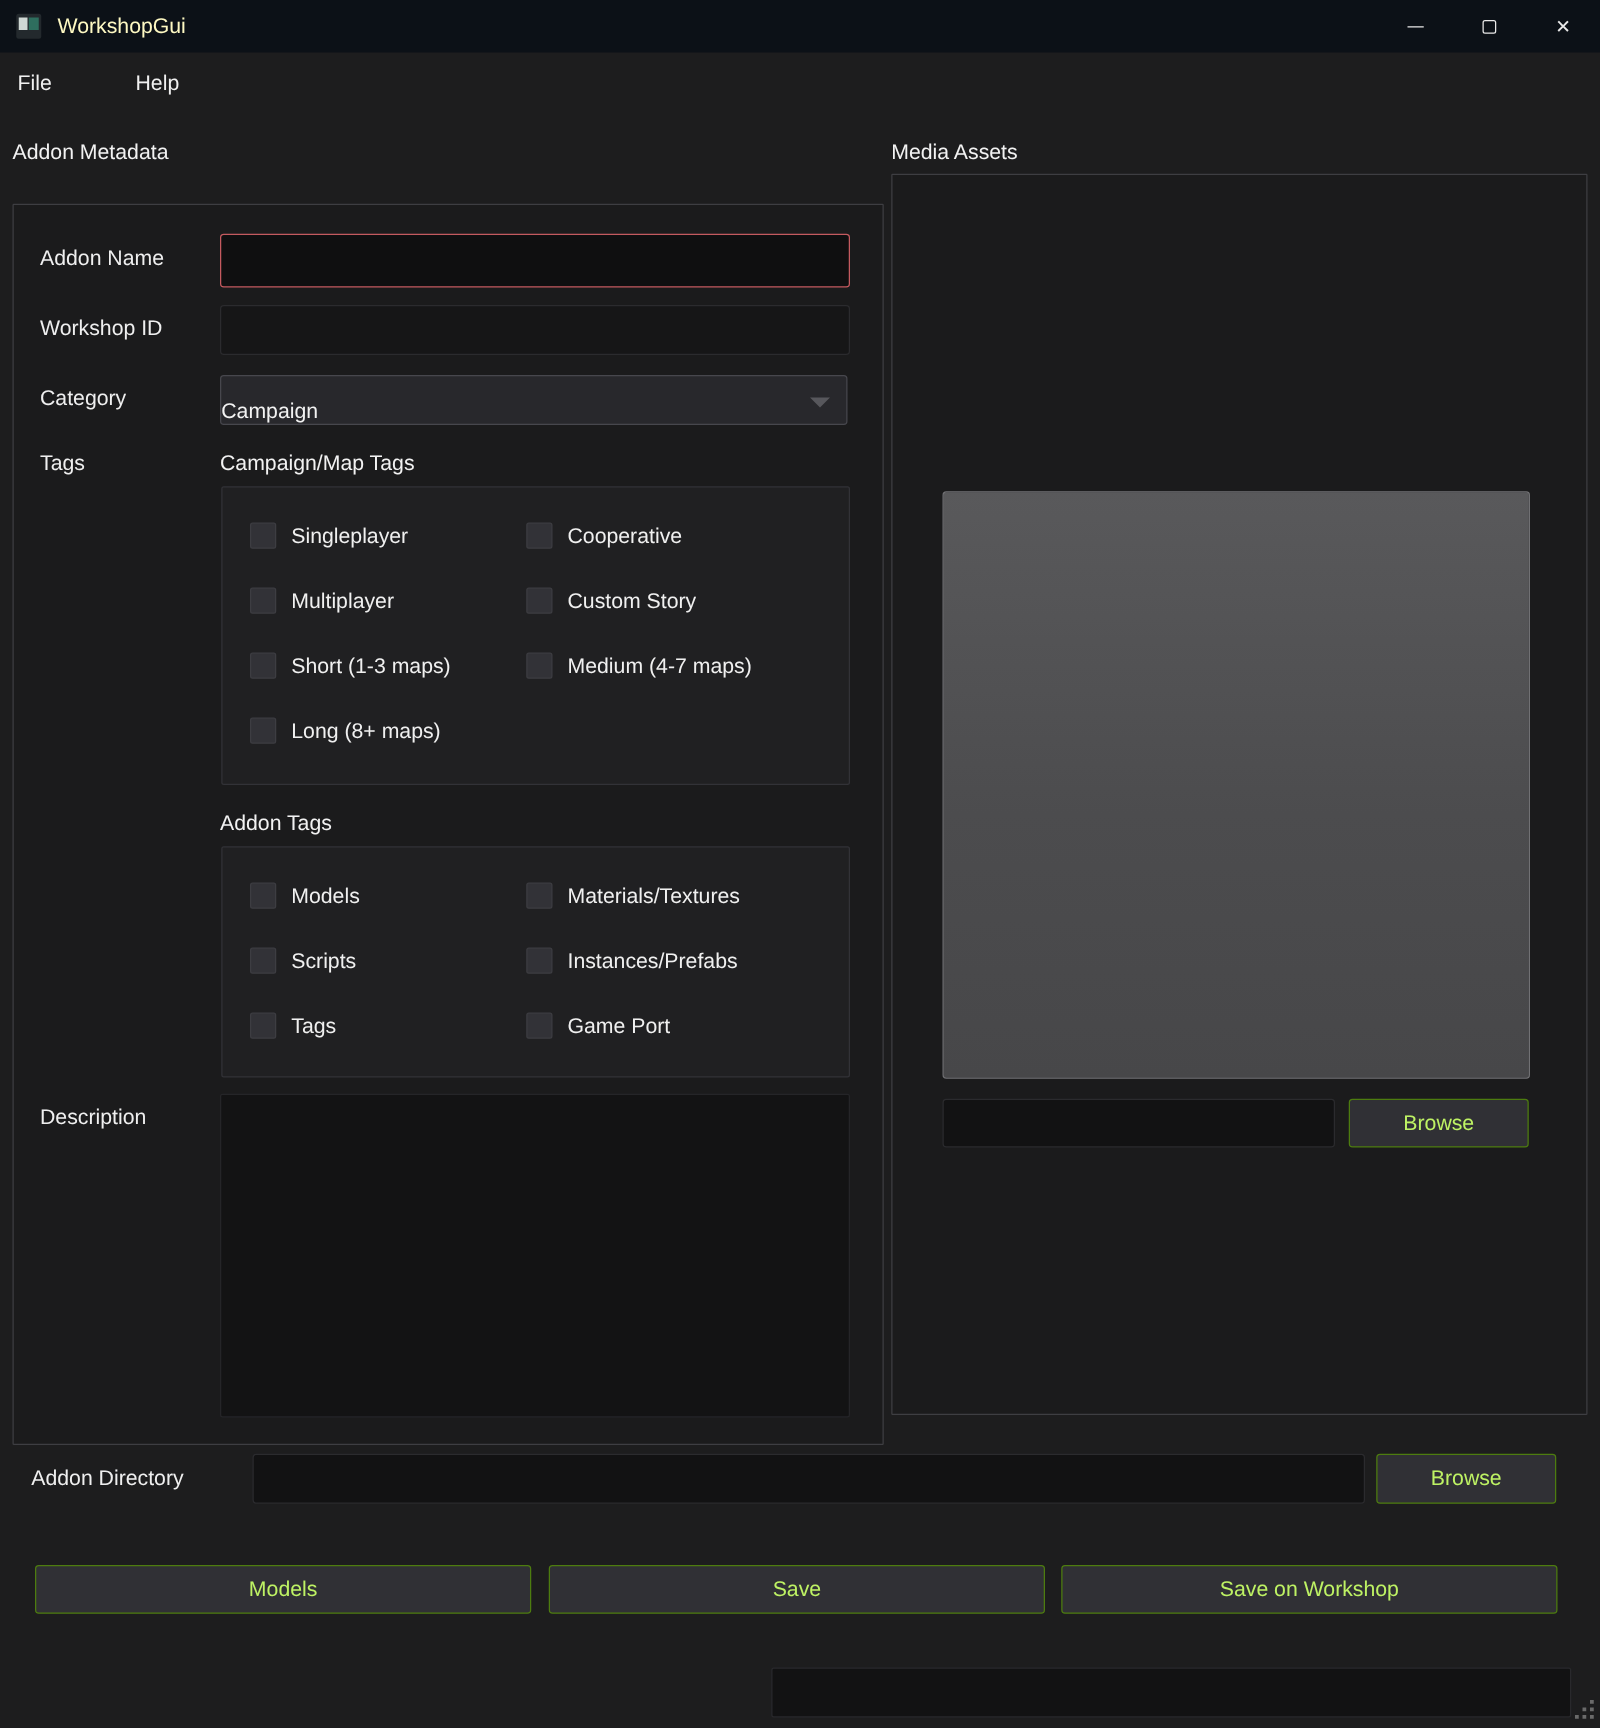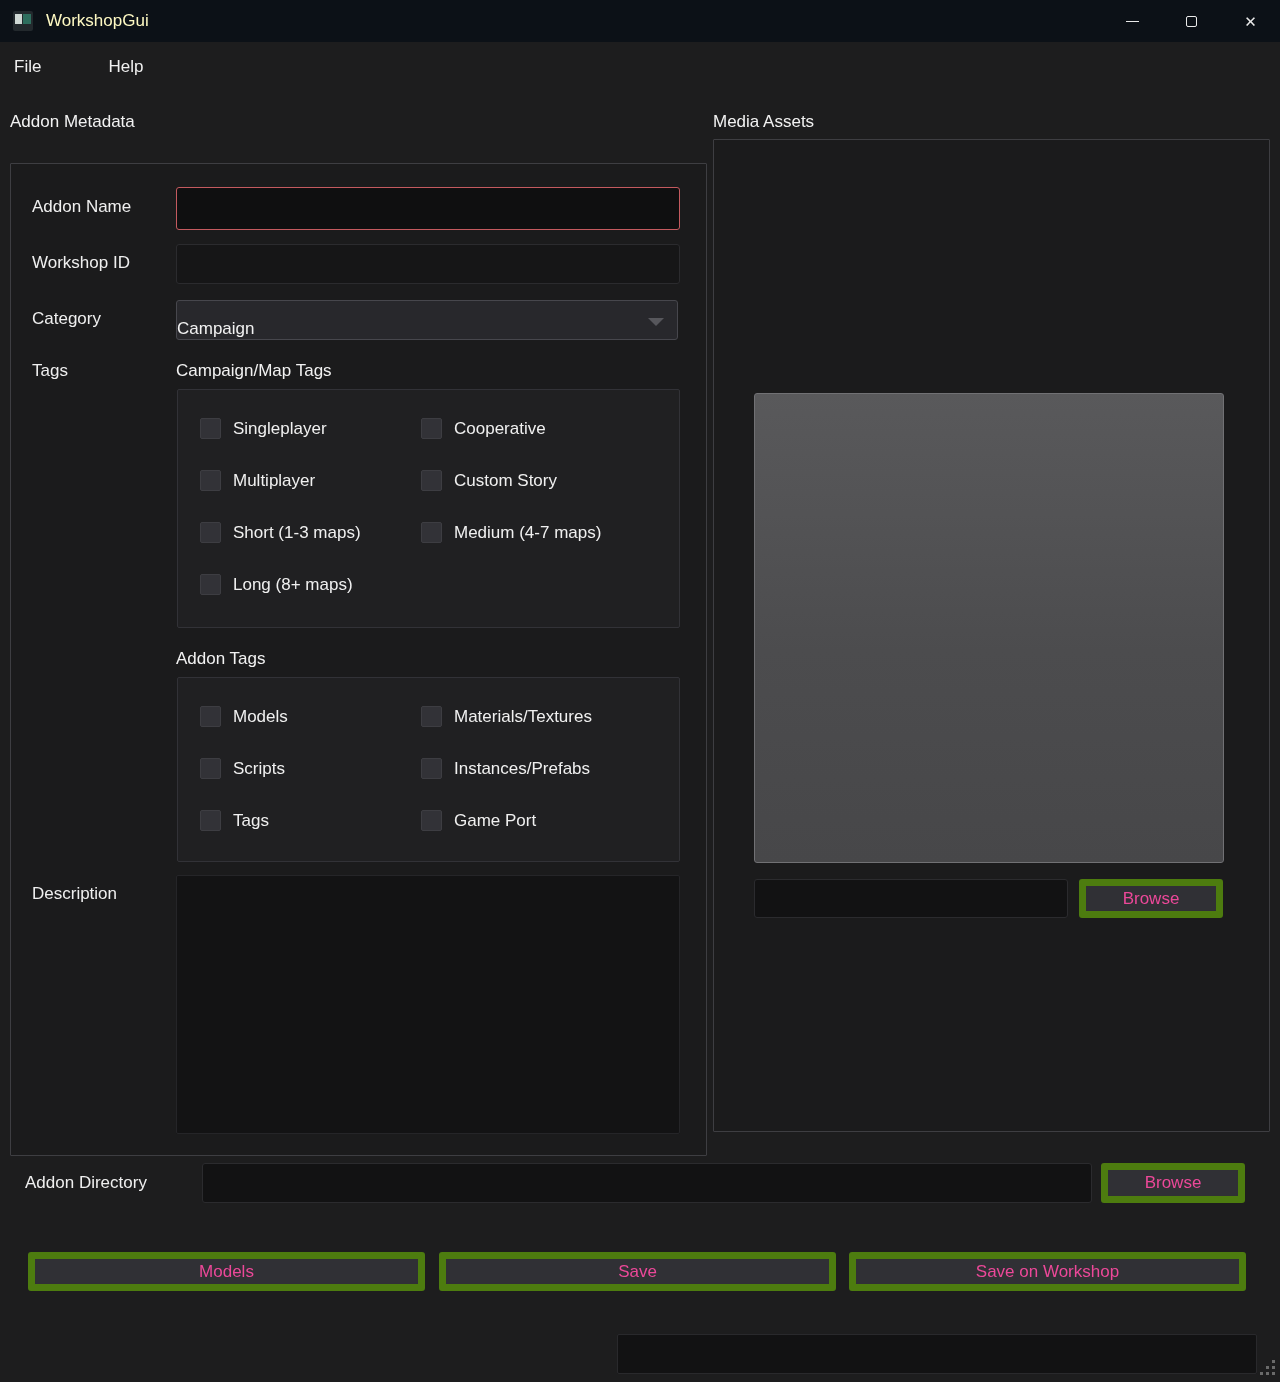--- a/index.html
+++ b/index.html
@@ -121,22 +121,22 @@
     background:linear-gradient(180deg, #59595b 0%, #4c4c4e 55%, #474749 100%);
     border:1px solid #717174; border-radius:3px;
   }
   #thumb-path-input {
     position:absolute; left:40px; top:739px; width:314px; height:39px;
     background:#121213; border:1px solid #2b2b2e; border-radius:3px;
     color:#e8e8e8; font-size:16px; padding:0 9px;
     font-family:"Liberation Sans", sans-serif;
   }
   .btn {
-    background:#303035; border:7px solid #4d7c0f; border-radius:3px;
-    color:#ec4899; font-size:17px;
+    background:#303035; border:1px solid #4d7c0f; border-radius:3px;
+    color:#bef264; font-size:17px;
     display:flex; align-items:center; justify-content:center;
     cursor:default; font-family:"Liberation Sans", sans-serif;
   }
   #thumb-browse-btn { position:absolute; left:365px; top:739px; width:144px; height:39px; }
 
   
   #dir-label { position:absolute; left:25px; top:1173px; font-size:17px; color:#efefef; }
   #dir-input {
     position:absolute; left:202px; top:1163px; width:890px; height:40px;
     background:#121213; border:1px solid #2b2b2e; border-radius:3px;

